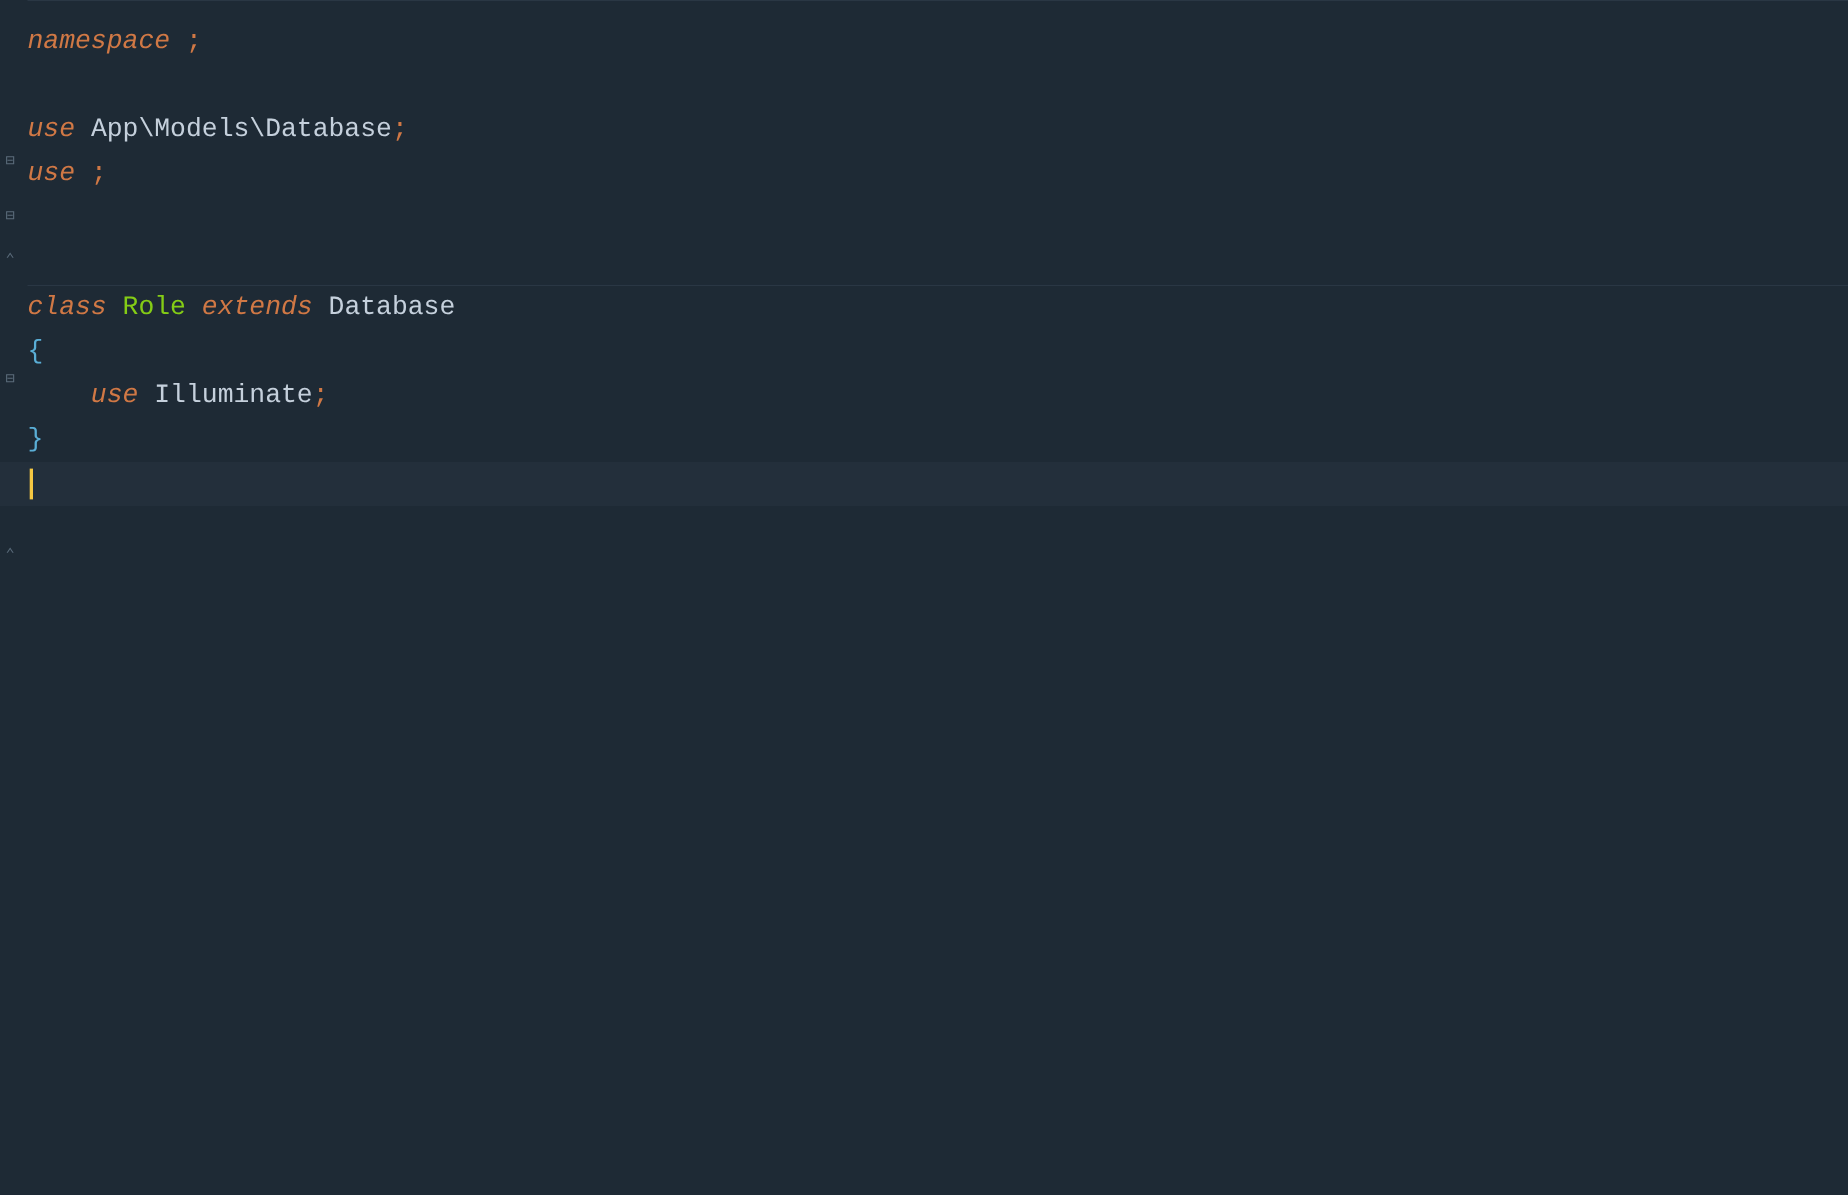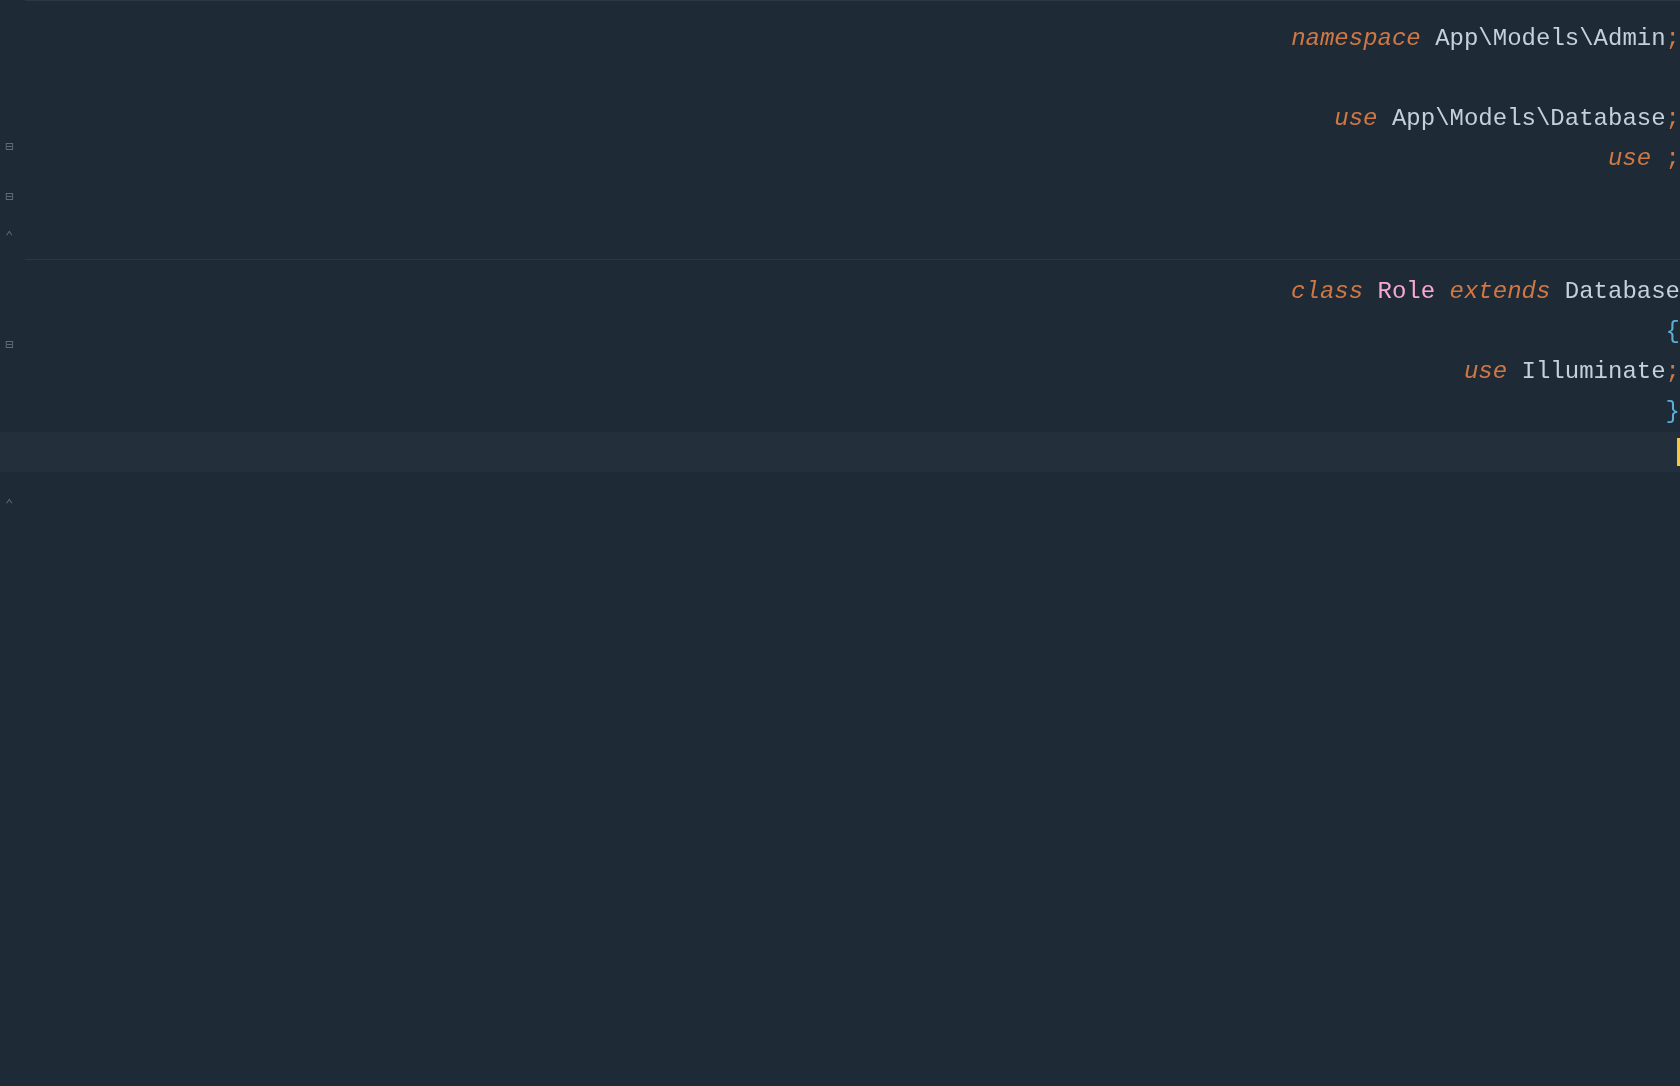--- a/index.html
+++ b/index.html
@@ -44,21 +44,20 @@
       padding-left: 5px;
       padding-top: 0;
       position: relative;
     }
     
     .code-line {
       white-space: pre;
       height: 40px;
       display: flex;
       align-items: center;
-      justify-content: flex-end;
     }
     
     .divider-line {
       border-top: 1px solid #2a3744;
       height: 0;
       margin-right: -5px;
       width: calc(100% + 5px);
     }
     
     .current-line {
@@ -85,21 +84,21 @@
     
     .plain {
       color: #c5d0dc;
     }
     
     .punct {
       color: #d07845;
     }
     
     .class-name {
-      color: #f9a8d4;
+      color: #84cc16;
     }
     
     .type {
       color: #c5d0dc;
     }
     
     .brace {
       color: #5aaed6;
     }
     
@@ -118,40 +117,40 @@
     <span class="fold-marker fold-icon" style="top: 226px;">⌃</span>
     <span class="fold-marker fold-icon" style="top: 334px;">⊟</span>
     <span class="fold-marker fold-icon" style="top: 494px;">⌃</span>
   </div>
 
   <div class="code-area">
 
     <div class="divider-line"></div>
 
     <div class="code-line" style="margin-top: 18px;">
-      <span class="keyword-italic">namespace</span><span class="plain"> </span><span class="plain">App\Models\Admin</span><span class="punct">;</span>
+      <span class="keyword-italic">namespace</span><span class="plain"> </span><span class="punct">;</span>
     </div>
 
     <div class="code-line"></div>
 
     <div class="code-line">
       <span class="keyword-italic">use</span><span class="plain"> </span><span class="plain">App\Models\Database</span><span class="punct">;</span>
     </div>
 
     <div class="code-line">
       <span class="keyword-italic">use</span><span class="plain"> </span><span class="punct">;</span>
     </div>
 
     <div class="code-line"></div>
 
     <div class="code-line"></div>
 
     <div class="divider-line"></div>
 
-    <div class="code-line" style="margin-top: 12px;">
+    <div class="code-line" style="margin-top: 0;">
       <span class="keyword-italic">class</span><span class="plain"> </span><span class="class-name">Role</span><span class="plain"> </span><span class="keyword-italic">extends</span><span class="plain"> </span><span class="type">Database</span>
     </div>
 
     <div class="code-line">
       <span class="brace">{</span>
     </div>
 
     <div class="code-line">
       <span class="plain">    </span><span class="keyword-italic">use</span><span class="plain"> </span><span class="plain">Illuminate</span><span class="punct">;</span>
     </div>

